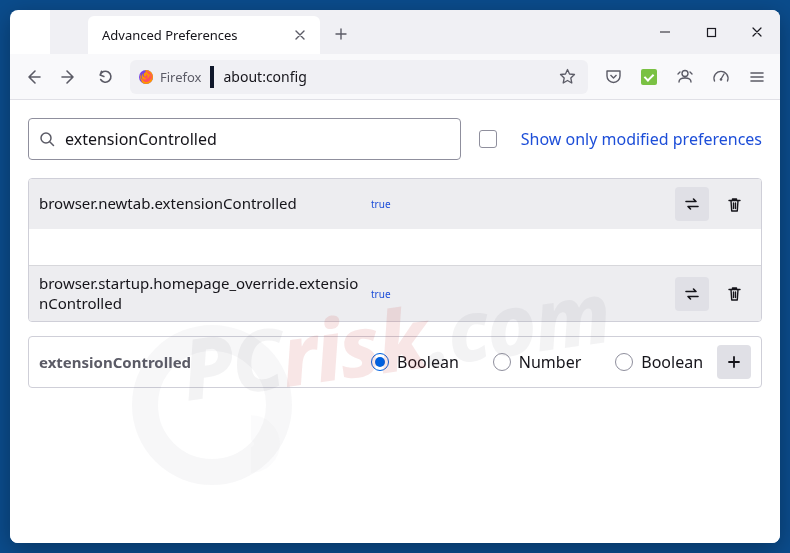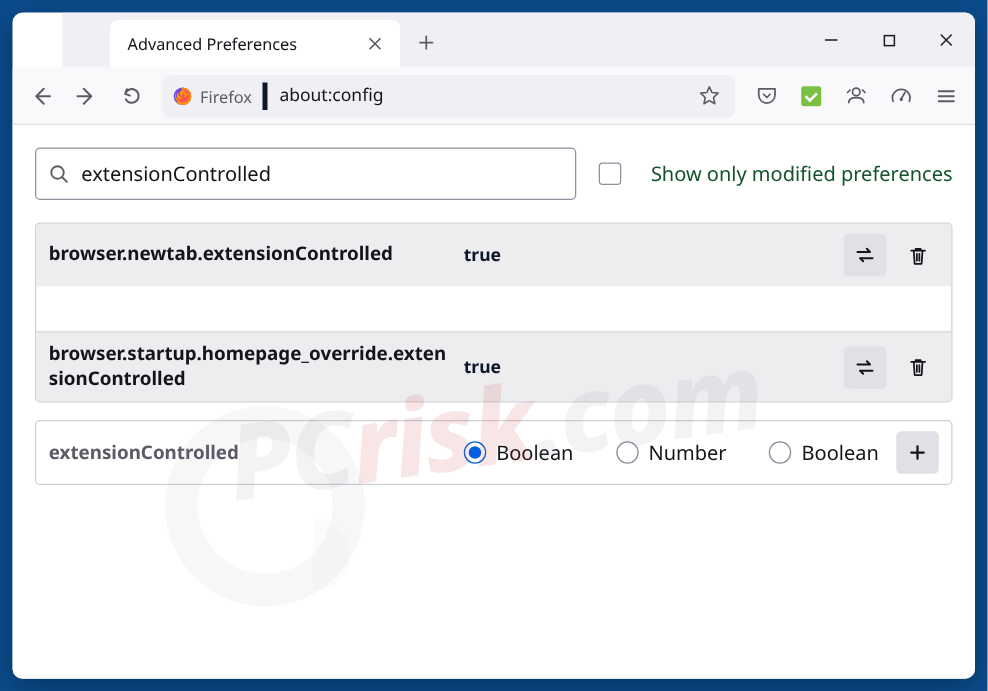--- a/index.html
+++ b/index.html
@@ -24,30 +24,30 @@
     .url-text { font-size: 14px; color: #15141a; padding-left: 10px; flex: 1; }
     .star { width: 30px; height: 30px; display: flex; align-items: center; justify-content: center; color: #5b5b66; }
     .ext-badge { width: 16px; height: 16px; background: #7ac143; border-radius: 2px; position: relative; }
     .ext-badge::after { content: ""; position: absolute; top: 3px; left: 5px; width: 4px; height: 7px; border: solid #fff; border-width: 0 2px 2px 0; transform: rotate(45deg); }
     
     .content { flex: 1; background: #fff; padding: 18px 18px; overflow: auto; position: relative; }
     .search-row { display: flex; align-items: center; gap: 18px; margin-bottom: 18px; }
     .search-box { flex: 1; max-width: 490px; height: 42px; border: 1px solid #8f8f9d; border-radius: 4px; display: flex; align-items: center; padding: 0 10px; }
     .search-box svg { color: #5b5b66; flex: none; }
     .search-input { border: none; outline: none; font-size: 16px; flex: 1; margin-left: 10px; color: #15141a; background: transparent; }
-    .checkbox-wrap { display: flex; align-items: center; gap: 24px; font-size: 16px; color: #14532d; }
+    .checkbox-wrap { display: flex; align-items: center; gap: 24px; font-size: 16px; color: #1d4ed8; }
     .checkbox { width: 18px; height: 18px; border: 1.5px solid #8f8f9d; border-radius: 3px; }
     
     .table { border: 1px solid #cfcfd8; border-radius: 4px; overflow: hidden; }
     .row { display: flex; align-items: center; min-height: 44px; padding: 8px 10px; gap: 10px; }
     .row.modified { background: #ededf0; }
     .row + .row { border-top: 1px solid #d7d7db; margin-top: 36px; }
     .pref-name { width: 322px; font-size: 15px; color: #15141a; word-break: break-word; line-height: 1.3; }
-    .row.modified .pref-name, .row.modified .pref-value { font-weight: 700; }
-    .pref-value { flex: 1; font-size: 14px; color: #0f172a; }
+    .row.modified .pref-name, .row.modified .pref-value { font-weight: 400; }
+    .pref-value { flex: 1; font-size: 10px; color: #1d4ed8; }
     .row-actions { display: flex; gap: 8px; }
     .sq-btn { width: 34px; height: 34px; background: #e0e0e6; border-radius: 4px; display: flex; align-items: center; justify-content: center; color: #15141a; }
     .add-row-container { margin-top: 14px; border: 1px solid #cfcfd8; border-radius: 4px; }
     .type-radios { display: flex; gap: 34px; flex: 1; }
     .radio-wrap { display: flex; align-items: center; gap: 8px; font-size: 16px; color: #15141a; }
     .radio { width: 18px; height: 18px; border: 1.5px solid #8f8f9d; border-radius: 50%; position: relative; }
     .radio.checked { border-color: #0060df; }
     .radio.checked::after { content: ""; position: absolute; inset: 3px; border-radius: 50%; background: #0060df; }
     .add-name { font-size: 15px; font-weight: 700; color: #5b5b66; width: 322px; }
     

